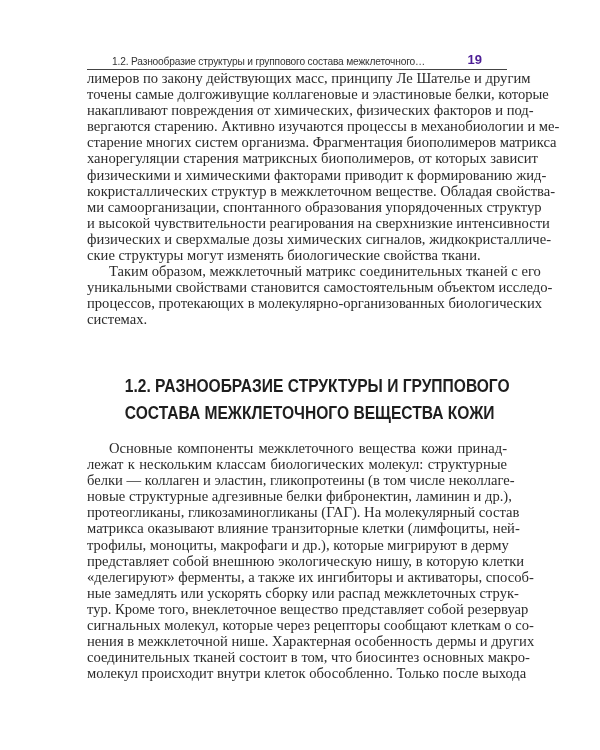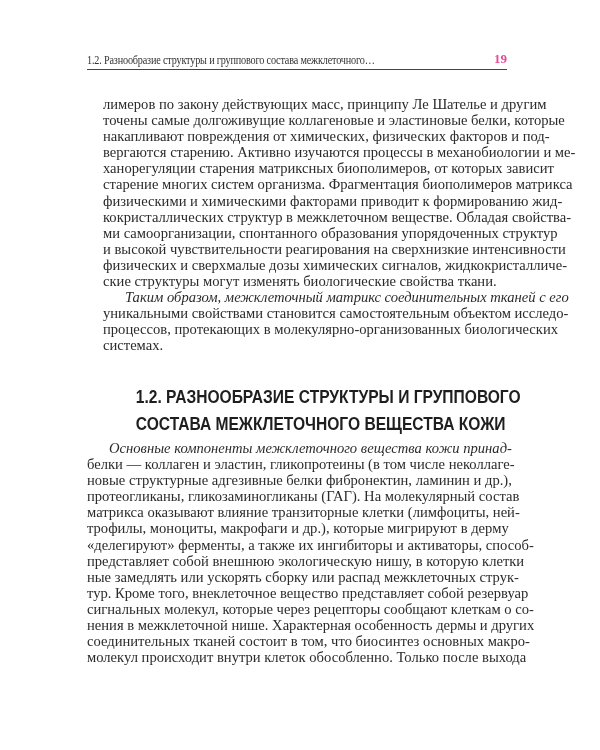--- a/index.html
+++ b/index.html
@@ -15,38 +15,38 @@
       color: #2a2a2a;
     }
     .page-header {
       position: absolute;
       left: 87px;
       top: 50px;
       width: 420px;
       height: 19px;
       border-bottom: 1px solid #444;
       display: flex;
-      justify-content: space-between;
+      justify-content: center;
       align-items: flex-end;
-      font-family: Liberation Serif, serif;
+      font-family: Liberation Sans, sans-serif;
     }
     .running-title {
       font-size: 11.6px;
       letter-spacing: -0.2px;
       transform: scaleX(0.88);
       transform-origin: left bottom;
       white-space: nowrap;
       padding-bottom: 2px;
       color: #333;
     }
     .page-number {
       font-size: 13px;
       font-weight: bold;
       padding-bottom: 2px;
-      color: #ec4899;
+      color: #4c1d95;
     }
     .body-text {
       position: absolute;
       left: 87px;
       width: 420px;
       font-family: "Liberation Serif", serif;
       font-size: 14.6px;
       line-height: 16.1px;
       text-align: justify;
       color: #2b2b2b;
@@ -56,23 +56,22 @@
       text-align: justify;
       text-align-last: justify;
       white-space: nowrap;
       height: 16.1px;
     }
     .body-text .line.last {
       text-align-last: left;
     }
     .body-text .line.indent {
       text-indent: 22px;
-      font-style: italic;
     }
-    #block1 { top: 96px; margin-left: 16px; }
+    #block1 { top: 70px; }
     #block2 { top: 440px; }
     .section-heading {
       position: absolute;
       left: 87px;
       top: 372px;
       width: 420px;
       text-align: center;
       font-family: "Liberation Sans", sans-serif;
       font-weight: bold;
       font-size: 19px;
@@ -93,52 +92,53 @@
   <span class="running-title">1.2. Разнообразие структуры и группового состава межклеточного…</span>
   <span class="page-number">19</span>
 </div>
 
 <div class="body-text" id="block1">
   <div>
     <span class="line">лимеров по закону действующих масс, принципу Ле Шателье и другим</span>
     <span class="line">точены самые долгоживущие коллагеновые и эластиновые белки, которые</span>
     <span class="line">накапливают повреждения от химических, физических факторов и под-</span>
     <span class="line">вергаются старению. Активно изучаются процессы в механобиологии и ме-</span>
+    <span class="line">старение многих систем организма. Фрагментация биополимеров матрикса</span>
     <span class="line">ханорегуляции старения матриксных биополимеров, от которых зависит</span>
-    <span class="line">старение многих систем организма. Фрагментация биополимеров матрикса</span>
     <span class="line">физическими и химическими факторами приводит к формированию жид-</span>
     <span class="line">кокристаллических структур в межклеточном веществе. Обладая свойства-</span>
     <span class="line">ми самоорганизации, спонтанного образования упорядоченных структур</span>
     <span class="line">и высокой чувствительности реагирования на сверхнизкие интенсивности</span>
     <span class="line">физических и сверхмалые дозы химических сигналов, жидкокристалличе-</span>
     <span class="line last">ские структуры могут изменять биологические свойства ткани.</span>
   </div>
   <div>
     <span class="line indent">Таким образом, межклеточный матрикс соединительных тканей с его</span>
     <span class="line">уникальными свойствами становится самостоятельным объектом исследо-</span>
     <span class="line">процессов, протекающих в молекулярно-организованных биологических</span>
     <span class="line last">системах.</span>
   </div>
 </div>
 
-<h2 class="section-heading" style="margin:11px;">
+<h2 class="section-heading" style="margin:0;">
   <span>1.2. РАЗНООБРАЗИЕ СТРУКТУРЫ И ГРУППОВОГО</span>
   <span>СОСТАВА МЕЖКЛЕТОЧНОГО ВЕЩЕСТВА КОЖИ</span>
 </h2>
 
 <div class="body-text" id="block2">
   <div>
     <span class="line indent">Основные компоненты межклеточного вещества кожи принад-</span>
+    <span class="line">лежат к нескольким классам биологических молекул: структурные</span>
     <span class="line">белки — коллаген и эластин, гликопротеины (в том числе неколлаге-</span>
     <span class="line">новые структурные адгезивные белки фибронектин, ламинин и др.),</span>
     <span class="line">протеогликаны, гликозаминогликаны (ГАГ). На молекулярный состав</span>
     <span class="line">матрикса оказывают влияние транзиторные клетки (лимфоциты, ней-</span>
     <span class="line">трофилы, моноциты, макрофаги и др.), которые мигрируют в дерму</span>
+    <span class="line">представляет собой внешнюю экологическую нишу, в которую клетки</span>
     <span class="line">«делегируют» ферменты, а также их ингибиторы и активаторы, способ-</span>
-    <span class="line">представляет собой внешнюю экологическую нишу, в которую клетки</span>
     <span class="line">ные замедлять или ускорять сборку или распад межклеточных струк-</span>
     <span class="line">тур. Кроме того, внеклеточное вещество представляет собой резервуар</span>
     <span class="line">сигнальных молекул, которые через рецепторы сообщают клеткам о со-</span>
     <span class="line">нения в межклеточной нише. Характерная особенность дермы и других</span>
     <span class="line">соединительных тканей состоит в том, что биосинтез основных макро-</span>
     <span class="line">молекул происходит внутри клеток обособленно. Только после выхода</span>
   </div>
 </div>
 
 </body></html>

